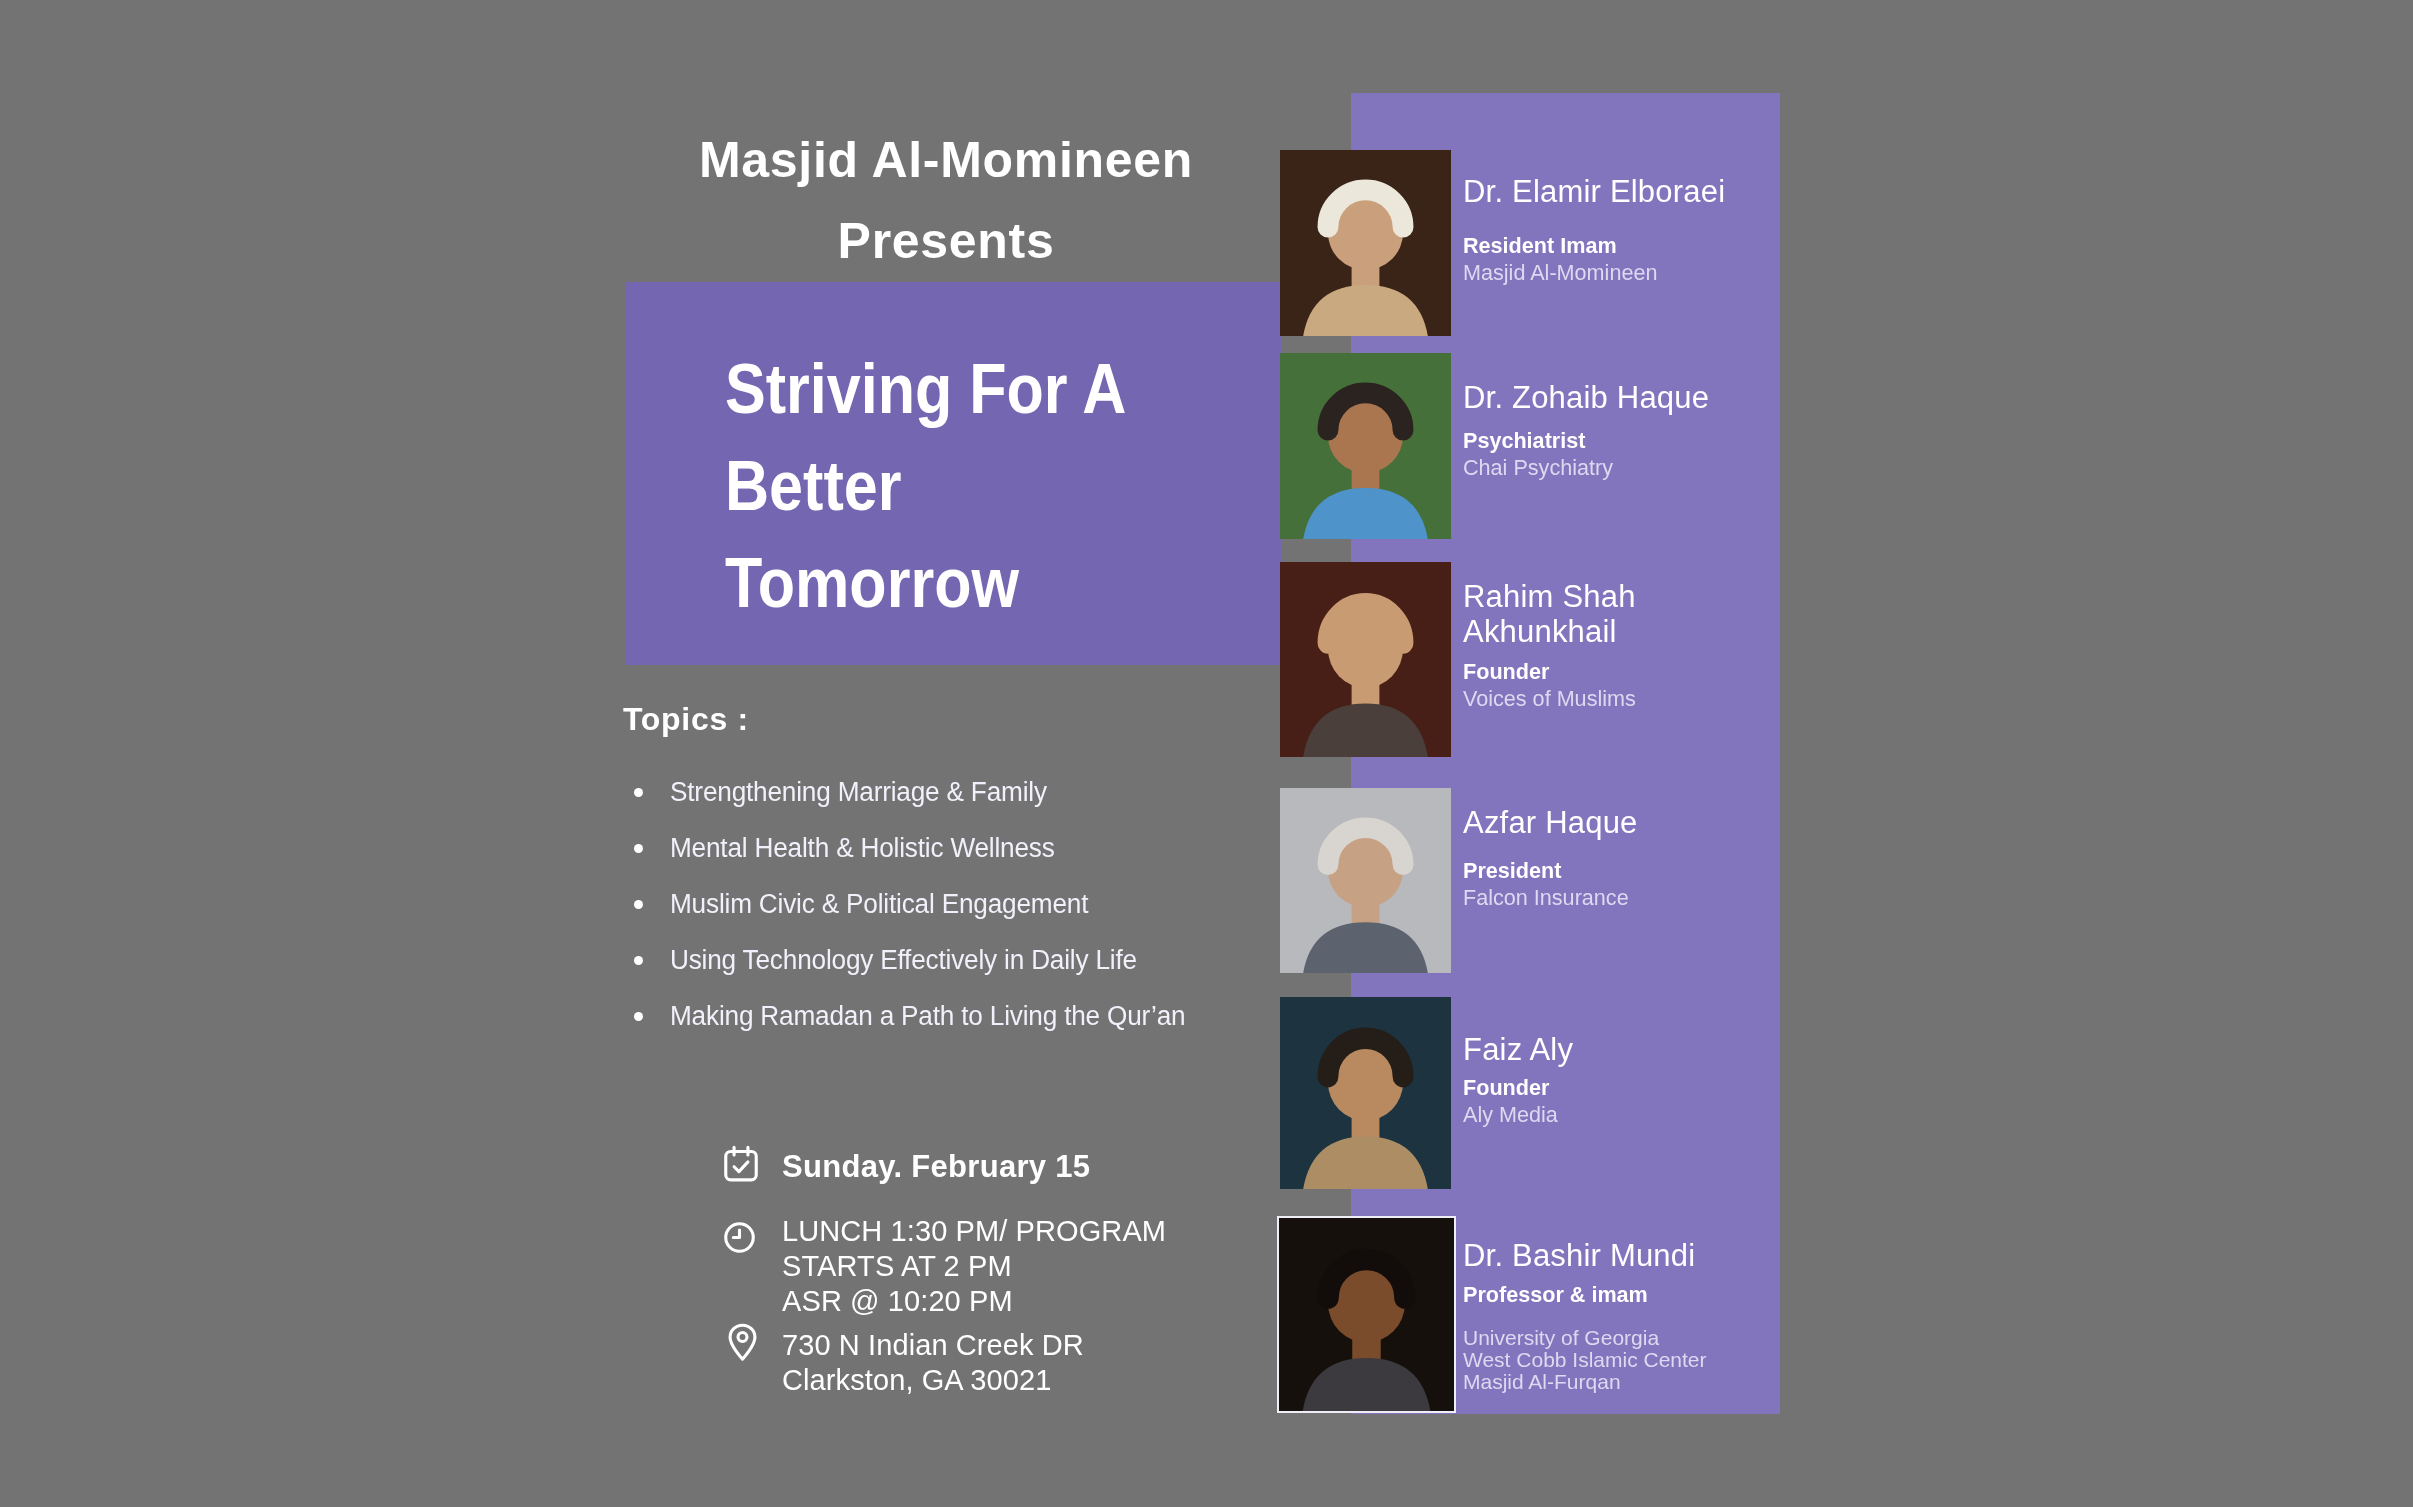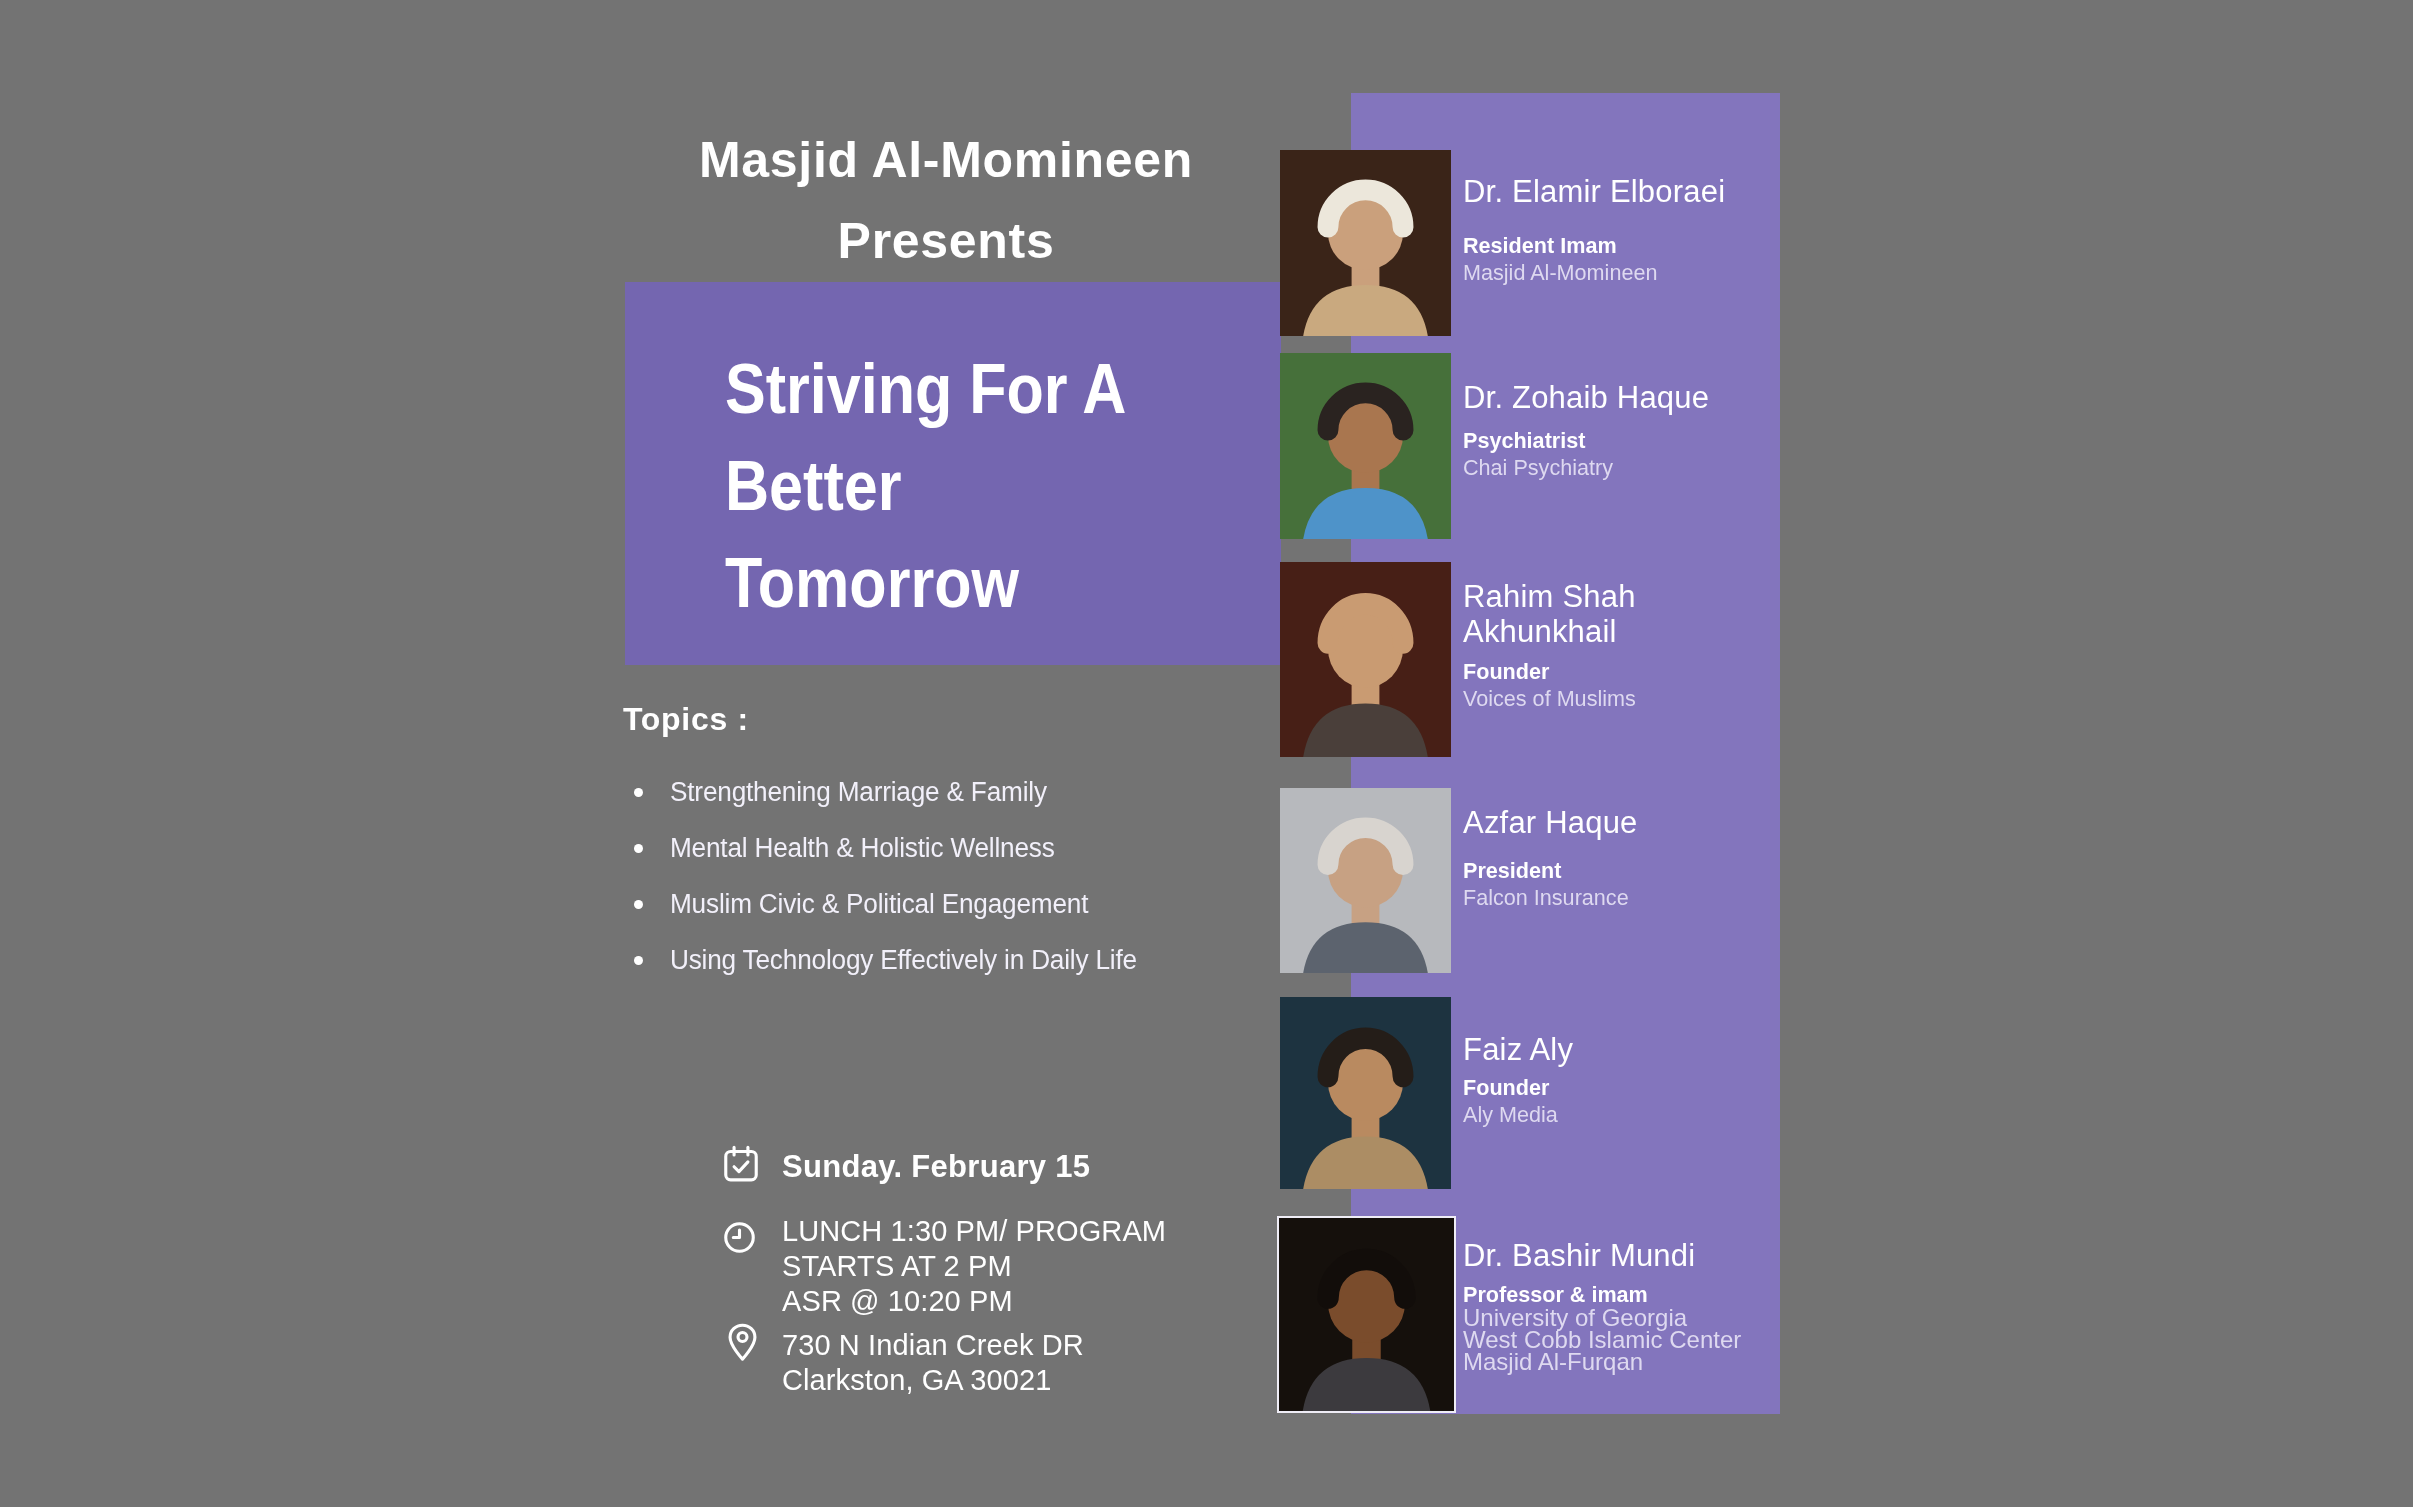--- a/index.html
+++ b/index.html
@@ -57,21 +57,21 @@
     position:absolute;left:1280px;width:171px;overflow:hidden;
     box-shadow:0 0 0 0 transparent;
   }
   .photo svg{display:block;width:100%;height:100%;}
   .photo-bordered{border:2.1px solid #efedf6;}
 
   .speaker{position:absolute;left:1463px;width:313px;color:#ffffff;}
   .spk-name{font-size:31px;font-weight:normal;line-height:35px;letter-spacing:0.2px;}
   .spk-role{font-size:21.6px;font-weight:bold;line-height:25px;}
   .spk-org{font-size:21.6px;line-height:26px;color:#ded9f0;margin-top:2.1px;}
-  .spk-org-lines{font-size:24px;line-height:22px;color:#ded9f0;}
+  .spk-org-lines{margin-top:20px;font-size:21px;line-height:22px;color:#ded9f0;}
   .spk-org-lines div{margin-bottom:0px;}
 </style>
 </head>
 <body>
 
 <div class="canvas">
 
   <div class="side-panel"></div>
 
   <div class="header">
@@ -97,20 +97,24 @@
       <span class="topic-dot"></span>
       <span class="topic-text">Mental Health &amp; Holistic Wellness</span>
     </div>
     <div class="topic-row">
       <span class="topic-dot"></span>
       <span class="topic-text">Muslim Civic &amp; Political Engagement</span>
     </div>
     <div class="topic-row">
       <span class="topic-dot"></span>
       <span class="topic-text">Using Technology Effectively in Daily Life</span>
+    </div>
+    <div class="topic-row">
+      <span class="topic-dot"></span>
+      <span class="topic-text">Making Ramadan a Path to Living the Qur’an</span>
     </div>
   </div>
 
   <svg class="detail-icon" style="left:723px;top:1145px;" width="36" height="38" viewBox="0 0 52 54">
     <rect x="4" y="9" width="44" height="41" rx="7" fill="none" stroke="#ffffff" stroke-width="4.5"></rect>
     <line x1="16" y1="3" x2="16" y2="14" stroke="#ffffff" stroke-width="4.5" stroke-linecap="round"></line>
     <line x1="36" y1="3" x2="36" y2="14" stroke="#ffffff" stroke-width="4.5" stroke-linecap="round"></line>
     <path d="M16 31 l7 7 l13 -14" fill="none" stroke="#ffffff" stroke-width="4.5" stroke-linecap="round" stroke-linejoin="round"></path>
   </svg>
   <div class="detail-text date-text" style="left:782px;top:1149px;">Sunday. February 15</div>

